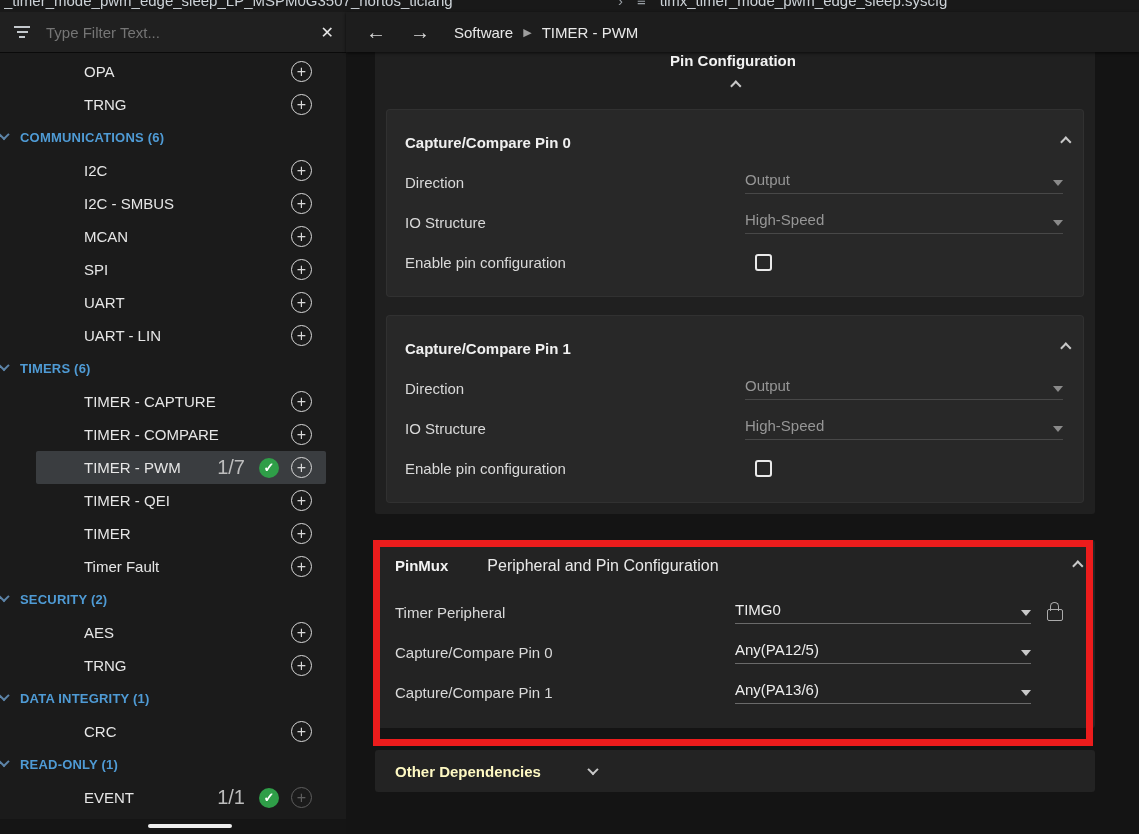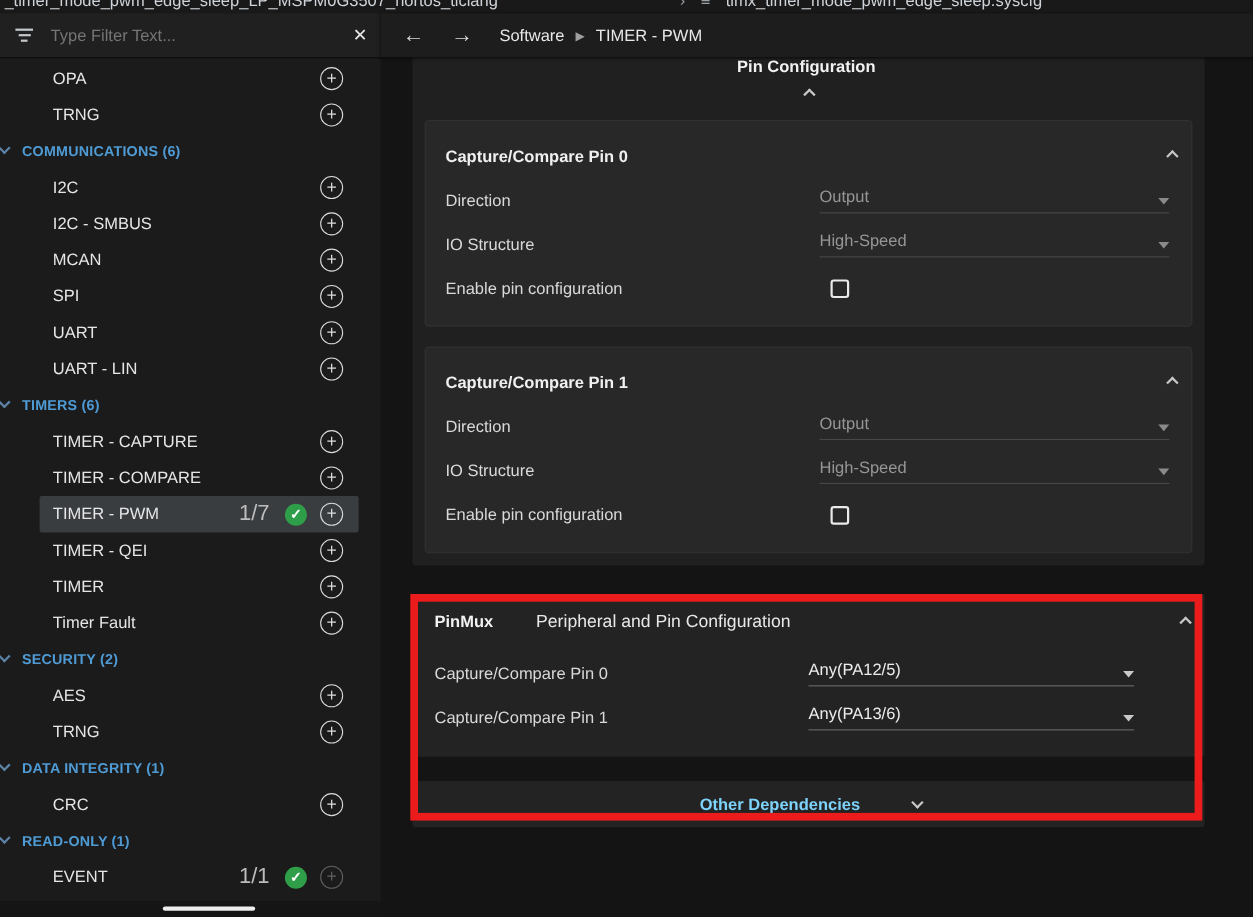--- a/index.html
+++ b/index.html
@@ -22,21 +22,21 @@
   .filter-row { height:40px; display:flex; align-items:center; padding:0 16px 0 12px; background:#202020; box-shadow:0 1px 0 #0a0a0a; }
   .filter-icon { display:flex; flex-direction:column; gap:3px; align-items:center; width:20px; }
   .filter-icon i { display:block; height:2px; background:#c3c8cc; }
   .filter-icon i:nth-child(1){ width:16px; } .filter-icon i:nth-child(2){ width:11px; } .filter-icon i:nth-child(3){ width:6px; }
   .filter-input { flex:1; margin-left:14px; background:transparent; border:none; outline:none; color:#9a9a9a; font-size:15px; font-family:"Liberation Sans",sans-serif; }
   .close-x { color:#e6e6e6; font-size:16px; cursor:pointer; }
 
   .module-list { position:absolute; top:40px; left:0; right:0; bottom:16px; overflow:hidden; padding-top:3px; }
   .mod-row { height:33px; display:flex; align-items:center; margin:0 24px 0 36px; padding:0 14px 0 12px; border-radius:2px; color:#e6e6e6; }
   .mod-row.selected { background:#3a3d40; }
-  .mod-label { flex:1; white-space:nowrap; }
+  .mod-label { flex:1; white-space:nowrap;margin-left:36px; }
   .mod-count { color:#bdbdbd; font-size:20px; margin-right:14px; }
   .check-badge { width:20px; height:20px; border-radius:50%; background:#2f9e48; color:#fff; font-size:13px; font-weight:bold; display:flex; align-items:center; justify-content:center; margin-right:12px; flex:none; }
   .plus-btn { width:21px; height:21px; border:1.5px solid #d9d9d9; border-radius:50%; color:#d9d9d9; font-size:16px; line-height:1; display:flex; align-items:center; justify-content:center; flex:none; cursor:pointer; }
   .plus-btn.dim { opacity:.35; }
 
   .cat-row { height:33px; display:flex; align-items:center; padding-left:0; color:#4f9bd5; font-weight:bold; font-size:13px; letter-spacing:.2px; }
   .chev { display:inline-block; width:8px; height:8px; border-right:2px solid #c8c8c8; border-bottom:2px solid #c8c8c8; }
   .chev.down { transform:rotate(45deg) translate(-1px,-1px); }
   .chev.up { transform:rotate(-135deg) translate(-2px,2px); }
   .cat-chev { border-color:#5d84a8; margin-right:12px; margin-top:-4px; }
@@ -73,21 +73,21 @@
   .pinmux-title-wrap { display:flex; align-items:baseline;gap:21px; }
   .pinmux-prefix { font-weight:bold; color:#f2f2f2; font-size:15px; }
   .pinmux-title { color:#e8e8e8; font-size:16px; margin-left:18px; }
   .pinmux .row { height:40px; }
   .pinmux .row-label { width:340px; }
   .pinmux .control { width:296px; border-bottom-color:#6a6a6a; color:#ececec; }
   .lock-wrap { width:20px; margin-left:14px; display:flex; justify-content:center; }
   .lock { position:relative; width:16px; height:12px; border:1.5px solid #ababab; border-radius:2px; margin-top:6px; }
   .lock::before { content:""; position:absolute; left:2px; top:-8px; width:7px; height:8px; border:1.5px solid #ababab; border-bottom:none; border-radius:5px 5px 0 0; }
 
-  .other { width:720px; height:42px; margin:22px 0 0 29px; background:#232323; border-radius:3px; display:flex; align-items:center; justify-content:center; padding:0 16px 0 20px; font-weight:bold; color:#7dd3fc;gap:48px; }
+  .other { width:720px; height:42px; margin:22px 0 0 29px; background:#232323; border-radius:3px; display:flex; align-items:center; justify-content:flex-start; padding:0 16px 0 20px; font-weight:bold; color:#fef9c3;gap:48px; }
 
   .red-annotation { position:absolute; left:27px; top:488px; width:720px; height:206px; border:7px solid #ec1c1c; pointer-events:none; z-index:5; }
 </style>
 </head>
 <body>
 
 <div class="app">
 
   <div class="titlebar">
     <div class="titlebar-inner">
@@ -291,20 +291,30 @@
 
       <section class="pinmux">
         <div class="pinmux-head">
           <span class="pinmux-title-wrap">
             <span class="pinmux-prefix">PinMux</span>
             <span class="pinmux-title">Peripheral and Pin Configuration</span>
           </span>
           <span class="chev up"></span>
         </div>
         <div class="row">
+          <span class="row-label">Timer Peripheral</span>
+          <span class="control">
+            <span class="val">TIMG0</span>
+            <span class="caret"></span>
+          </span>
+          <span class="lock-wrap">
+              <span class="lock"></span>
+            </span>
+        </div>
+        <div class="row">
           <span class="row-label">Capture/Compare Pin 0</span>
           <span class="control">
             <span class="val">Any(PA12/5)</span>
             <span class="caret"></span>
           </span>
         </div>
         <div class="row">
           <span class="row-label">Capture/Compare Pin 1</span>
           <span class="control">
             <span class="val">Any(PA13/6)</span>

